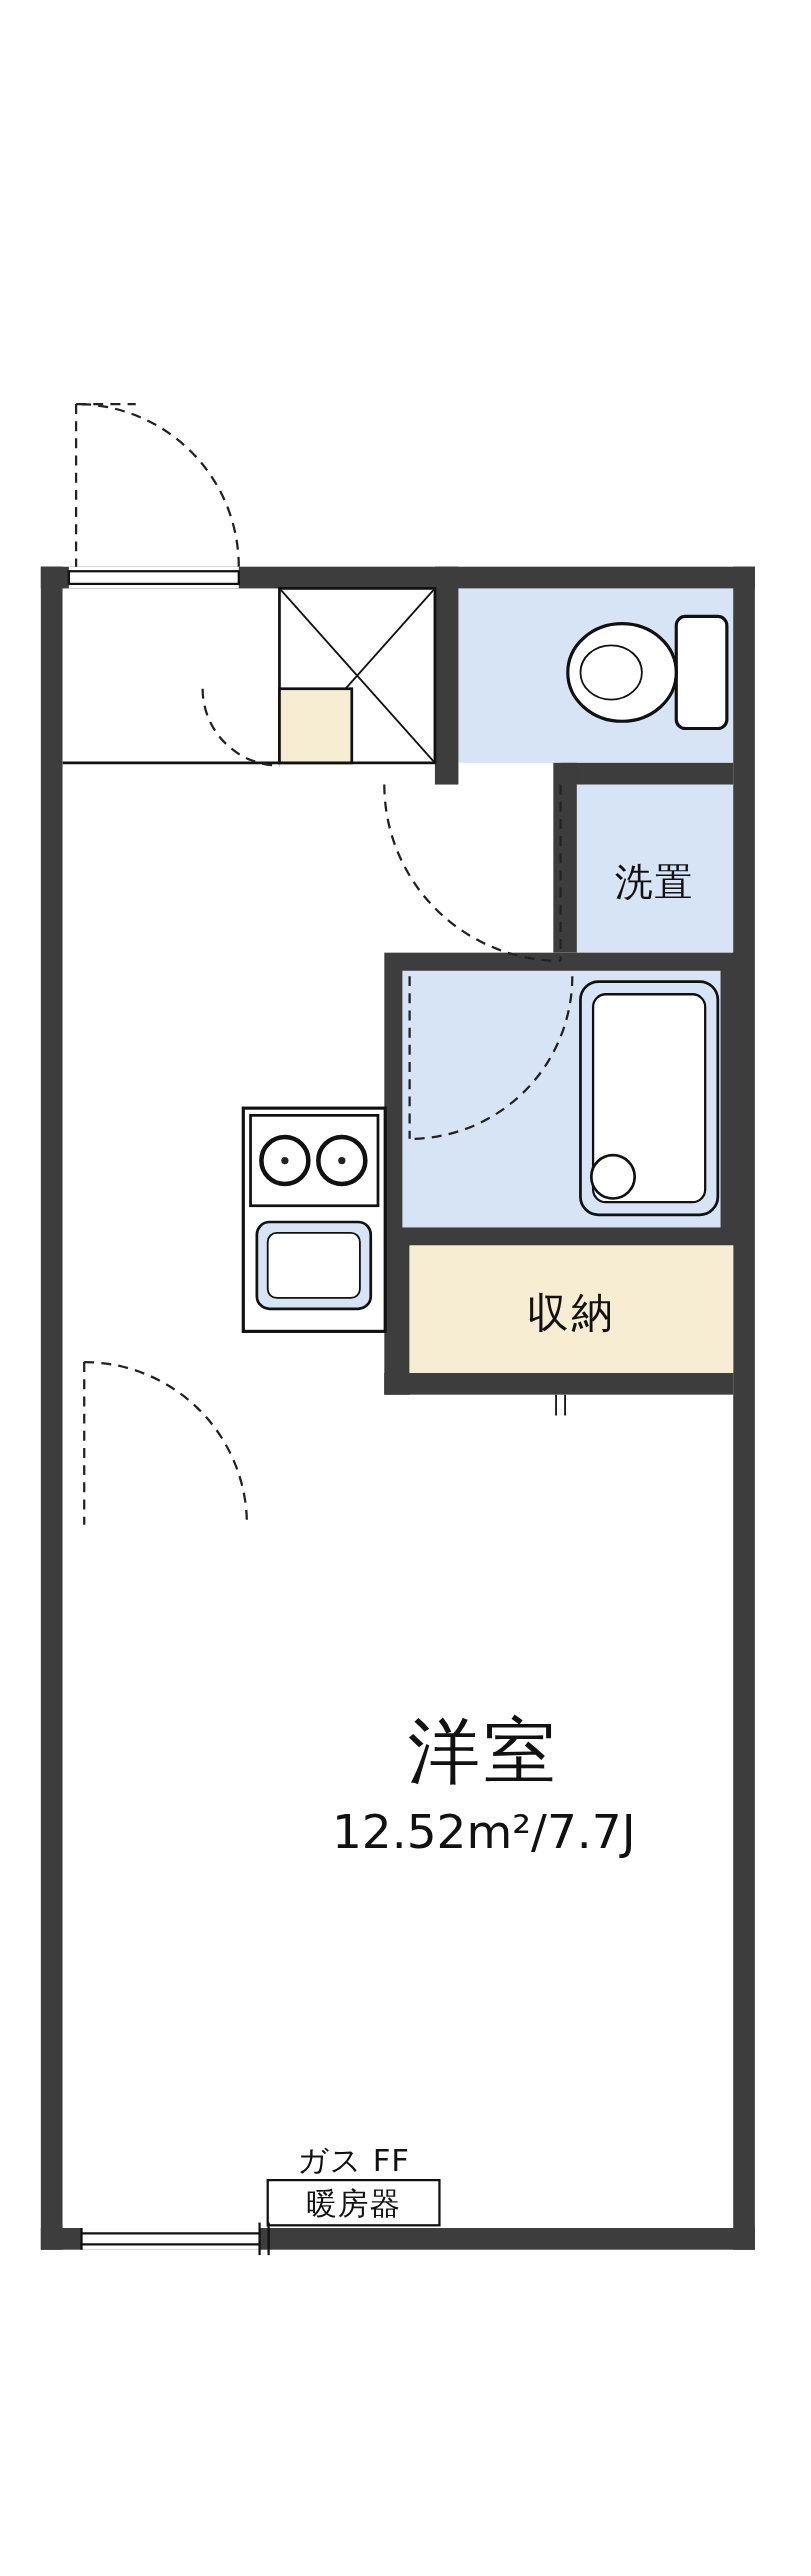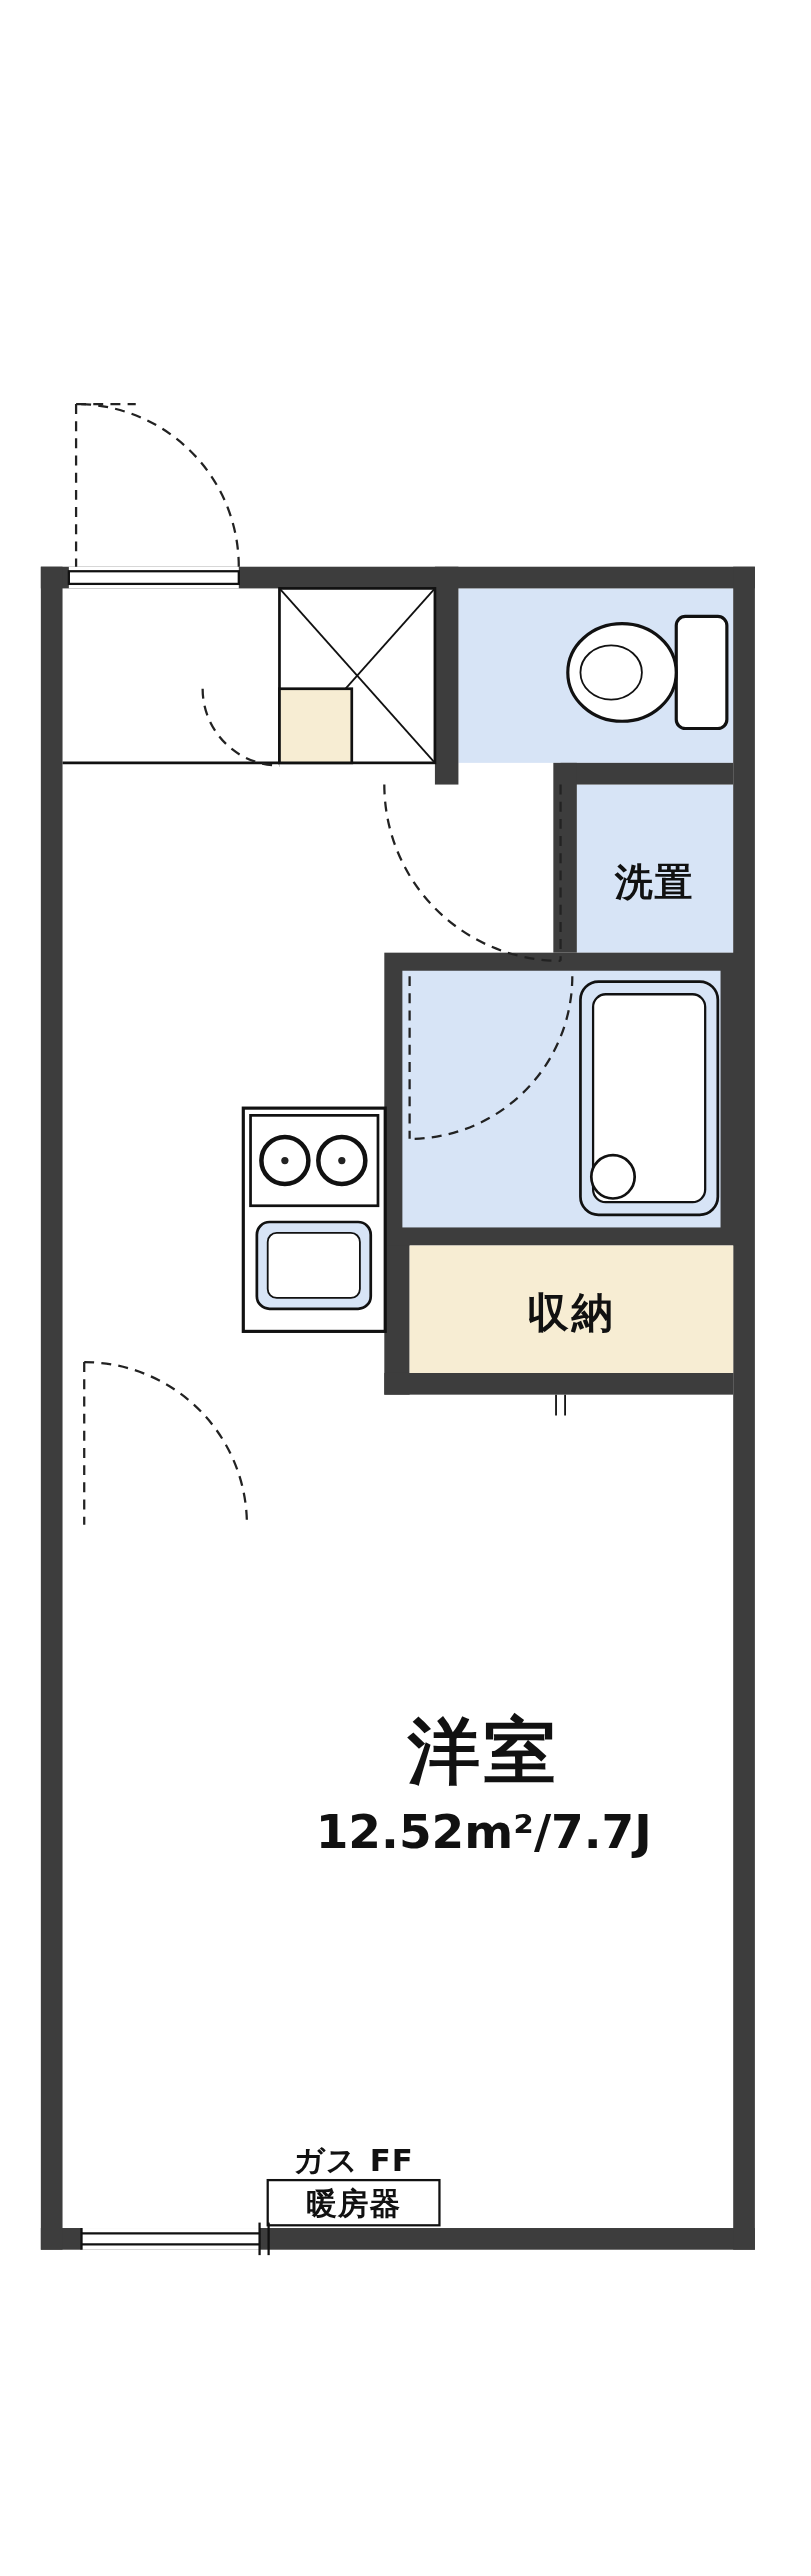--- a/index.html
+++ b/index.html
@@ -1,16 +1,16 @@
 <!DOCTYPE html>
 <html style="font-size:14.5px"><head>
 <meta charset="utf-8">
 <style>
   html,body{margin:0;padding:0;background:#ffffff;}
-  #canvas{position:relative;width:792px;height:2576px;background:#ffffff;overflow:hidden;font-weight:bold;}
+  #canvas{position:relative;width:792px;height:2576px;background:#ffffff;overflow:hidden;}
   svg{display:block;}
   .wall{fill:#3d3d3d;stroke:none;}
   .ln{stroke:#111;stroke-width:3;fill:none;}
   .ln2{stroke:#111;stroke-width:2.5;fill:none;}
   .box{stroke:#111;stroke-width:3;fill:#ffffff;}
   .box-thick{stroke:#111;stroke-width:3.5;fill:#ffffff;}
   .fixture{stroke:#111;stroke-width:3.5;fill:#ffffff;}
   .dash{stroke:#222;stroke-width:2.5;fill:none;stroke-dasharray:11 8;}
   .thin{stroke:#111;stroke-width:2;fill:none;}
   text{font-family:"DejaVu Sans","Liberation Sans",sans-serif;fill:#111;}

